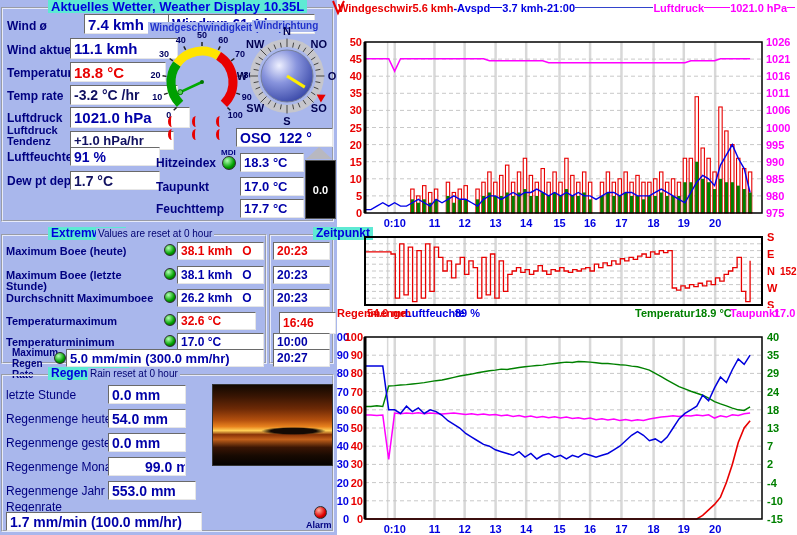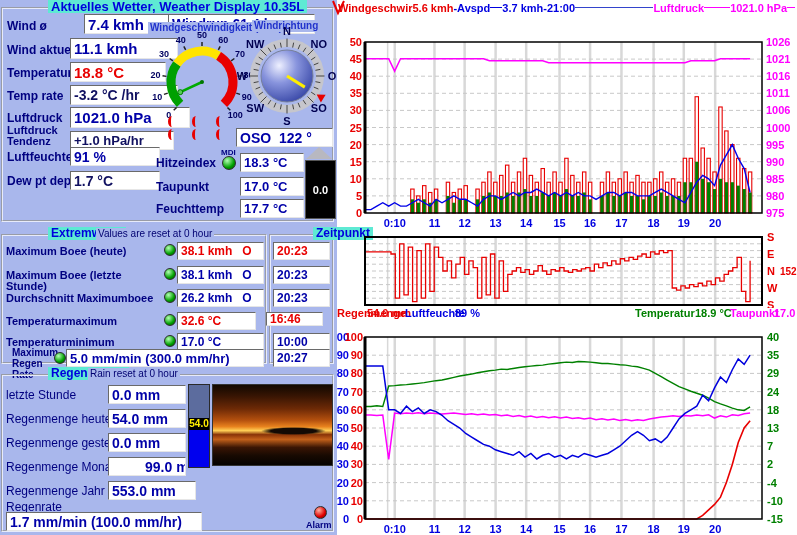--- a/index.html
+++ b/index.html
@@ -190,21 +190,21 @@
     <div class="vb" style="left:273px;top:266px;width:57px;height:18px;font-size:12px;">20:23</div>
 
     <span class="lbs" style="left:6px;top:293px;font-size:11px;">Durchschnitt Maximumboee</span>
     <span class="led" style="left:164px;top:291px;"></span>
     <div class="vb" style="left:177px;top:289px;width:87px;height:18px;font-size:12px;">26.2 kmh   O</div>
     <div class="vb" style="left:273px;top:289px;width:57px;height:18px;font-size:12px;">20:23</div>
 
     <span class="lbs" style="left:6px;top:316px;font-size:11px;">Temperaturmaximum</span>
     <span class="led" style="left:164px;top:314px;"></span>
     <div class="vb red" style="left:177px;top:312px;width:79px;height:18px;font-size:12px;">32.6 °C</div>
-    <div class="vb red" style="left:266px;top:312px;width:57px;height:14px;font-size:12px;">16:46</div>
+    <div class="vb red" style="left:279px;top:312px;width:57px;height:22px;font-size:12px;">16:46</div>
 
     <span class="lbs" style="left:6px;top:337px;font-size:11px;">Temperaturminimum</span>
     <span class="led" style="left:164px;top:335px;"></span>
     <div class="vb" style="left:177px;top:333px;width:87px;height:18px;font-size:12px;">17.0 °C</div>
     <div class="vb" style="left:273px;top:333px;width:57px;height:18px;font-size:12px;">10:00</div>
 
     <span class="lbs" style="left:12px;top:347px;width:54px;white-space:normal;">Maximum Regen Rate</span>
     <span class="led" style="left:54px;top:352px;"></span>
     <div class="vb" style="left:66px;top:349px;width:198px;height:18px;font-size:13px;">5.0 mm/min (300.0 mm/hr)</div>
     <div class="vb" style="left:273px;top:349px;width:57px;height:18px;font-size:12px;">20:27</div>
@@ -220,24 +220,20 @@
     <span class="lbn" style="left:6px;top:437px;">Regenmenge gestern</span>
     <div class="vb" style="left:108px;top:433px;width:78px;height:19px;font-size:14px;">0.0 mm</div>
     <span class="lbn" style="left:6px;top:461px;">Regenmenge Monat</span>
     <div class="vb" style="left:108px;top:457px;width:78px;height:19px;font-size:14px;padding-left:36px;">99.0 mm</div>
     <span class="lbn" style="left:6px;top:485px;">Regenmenge Jahr</span>
     <div class="vb" style="left:108px;top:481px;width:88px;height:19px;font-size:14px;">553.0 mm</div>
 
     <span class="lbn" style="left:6px;top:501px;">Regenrate</span>
     <div class="vb" style="left:6px;top:512px;width:196px;height:19px;font-size:14px;">1.7 mm/min (100.0 mm/hr)</div>
 
-    <div class="abs" style="left:188px;top:384px;width:22px;height:84px;background:#5c6c9e;border:1px solid #2a2a2a;box-sizing:border-box;">
-      <div style="position:absolute;left:0;bottom:0;width:100%;height:46px;background:#0000ee;"></div>
-      <div style="position:absolute;left:0;top:33px;width:100%;height:12px;background:#000;color:#ffee00;font-size:10px;font-weight:bold;text-align:center;line-height:12px;">54.0</div>
-    </div>
 
     <div class="abs" style="left:212px;top:384px;width:121px;height:82px;border:1px solid #333;box-sizing:border-box;background:linear-gradient(180deg,#120800 0%,#381503 14%,#6e2a06 30%,#b4500e 44%,#e8821e 52%,#ffcf55 57%,#8a3408 62%,#c2601a 68%,#3a1504 78%,#180a02 88%,#050200 100%);">
       <div style="position:absolute;left:40%;top:52%;width:55%;height:10%;background:radial-gradient(closest-side,#140a04 70%,transparent);"></div>
     </div>
 
     <span class="led ledr" style="left:314px;top:506px;width:13px;height:13px;"></span>
     <span class="lbs" style="left:306px;top:520px;font-size:9px;">Alarm</span>
   </div>
 
   <svg style="left:331px;top:0px;" width="16" height="16">

